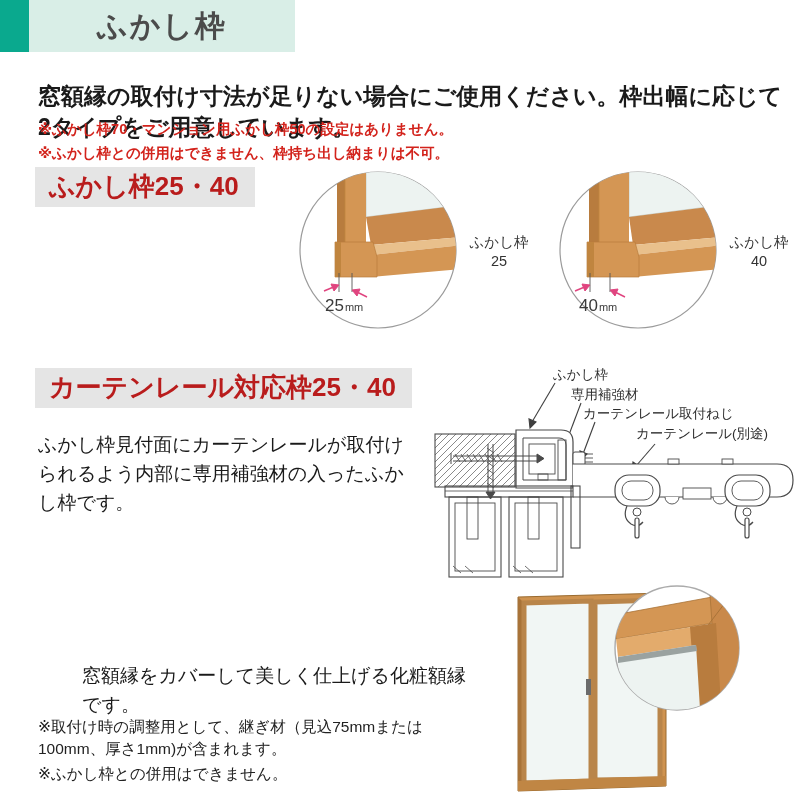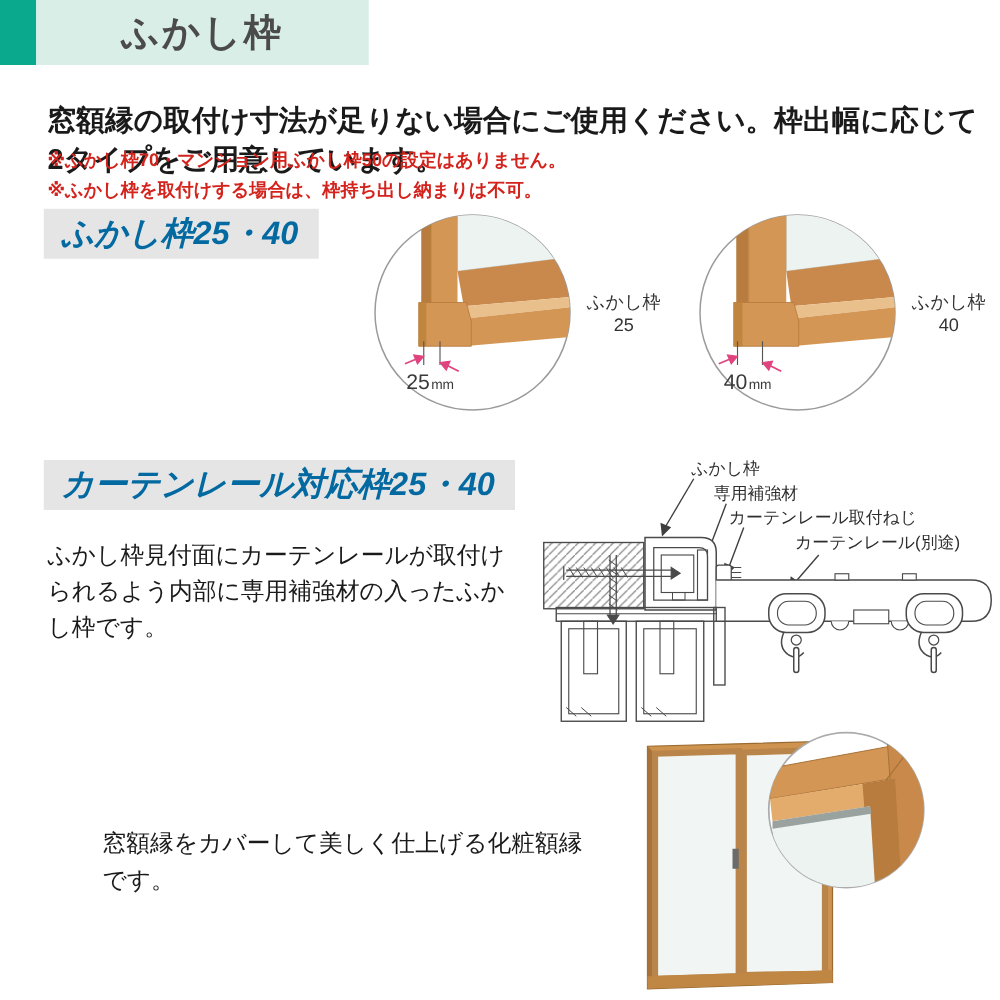--- a/index.html
+++ b/index.html
@@ -9,22 +9,22 @@
   .hdr-accent{position:absolute;left:0;top:0;width:29px;height:52px;background:#0aa98e;}
   .hdr-banner{position:absolute;left:29px;top:0;width:266px;height:52px;background:#d9eee7;
               display:flex;align-items:center;justify-content:center;}
   .hdr-title{font-size:30px;font-weight:bold;color:#4b4b4b;letter-spacing:2px;}
   
   .intro{position:absolute;left:38px;top:58px;width:745px;font-size:23px;line-height:1.35;
          font-weight:700;color:#1a1a1a;}
   .red-notes{position:absolute;left:38px;top:119px;width:740px;}
   .red-note{margin:0 0 3px 0;font-size:14.5px;font-weight:bold;color:#d3231c;line-height:1.45;}
   
-  .sec-head{position:absolute;margin:0;background:#e5e5e5;color:#0369a1;font-size:26px;
-            font-weight:bold;padding:4px 16px 5px 14px;white-space:nowrap;line-height:1.2;font-style:italic;}
+  .sec-head{position:absolute;margin:0;background:#e5e5e5;color:#b91c1c;font-size:26px;
+            font-weight:bold;padding:4px 16px 5px 14px;white-space:nowrap;line-height:1.2;}
   #head-fukashi{left:35px;top:167px;}
   #head-curtain{left:35px;top:368px;}
   #head-kesho{left:35px;top:601px;}
   
   .sec-body{position:absolute;font-size:19px;line-height:1.52;font-weight:500;color:#1a1a1a;}
   #body-curtain{left:38px;top:412px;width:380px;}
   #body-kesho{left:38px;top:643px;width:385px;margin-left:44px;}
   .sub-notes{position:absolute;left:38px;top:716px;width:405px;}
   .sub-note{margin:0 0 4px 0;font-size:15.5px;line-height:1.4;color:#222;}
   
@@ -50,21 +50,21 @@
   <div>
     <div class="hdr-accent"></div>
     <div class="hdr-banner">
       <span class="hdr-title">ふかし枠</span>
     </div>
   </div>
 
   <p class="intro">窓額縁の取付け寸法が足りない場合にご使用ください。枠出幅に応じて2タイプをご用意しています。</p>
   <div class="red-notes">
     <p class="red-note">※ふかし枠70・マンション用ふかし枠50の設定はありません。</p>
-    <p class="red-note">※ふかし枠を取付けする場合は、枠持ち出し納まりは不可。</p>
+    <p class="red-note">※ふかし枠との併用はできません、枠持ち出し納まりは不可。</p>
   </div>
 
   <h2 class="sec-head" id="head-fukashi">ふかし枠25・40</h2>
 
   <svg class="figure" id="fig-circle-25" width="170" height="170" viewBox="0 0 170 170">
     <defs>
         <clipPath id="clip25">
           <circle cx="85" cy="85" r="78"></circle>
         </clipPath>
       </defs>
@@ -220,20 +220,24 @@
       <rect x="42" y="137" width="11" height="42" stroke-width="0.9"></rect>
       <rect x="84" y="137" width="54" height="80"></rect>
       <rect x="90" y="143" width="42" height="68" stroke-width="0.9"></rect>
       <rect x="103" y="137" width="11" height="42" stroke-width="0.9"></rect>
       <path d="M28,206 l8,7 M40,206 l8,7 M88,206 l8,7 M100,206 l8,7" stroke-width="0.8"></path>
       <rect x="146" y="126" width="9" height="62"></rect>
     </g>
   </svg>
 
   <p class="sec-body" id="body-kesho">窓額縁をカバーして美しく仕上げる化粧額縁です。</p>
+  <div class="sub-notes">
+    <p class="sub-note">※取付け時の調整用として、継ぎ材（見込75mmまたは100mm、厚さ1mm)が含まれます。</p>
+    <p class="sub-note">※ふかし枠との併用はできません。</p>
+  </div>
 
   <svg class="figure" id="fig-window" width="372" height="215" viewBox="0 0 372 215">
     <defs>
         <clipPath id="clipMag">
           <circle cx="249" cy="65" r="62"></circle>
         </clipPath>
       </defs>
 
     <g>
       <polygon points="90,14 238,10 238,203 90,208" fill="#cf9350" stroke="#9a6b30" stroke-width="1"></polygon>

